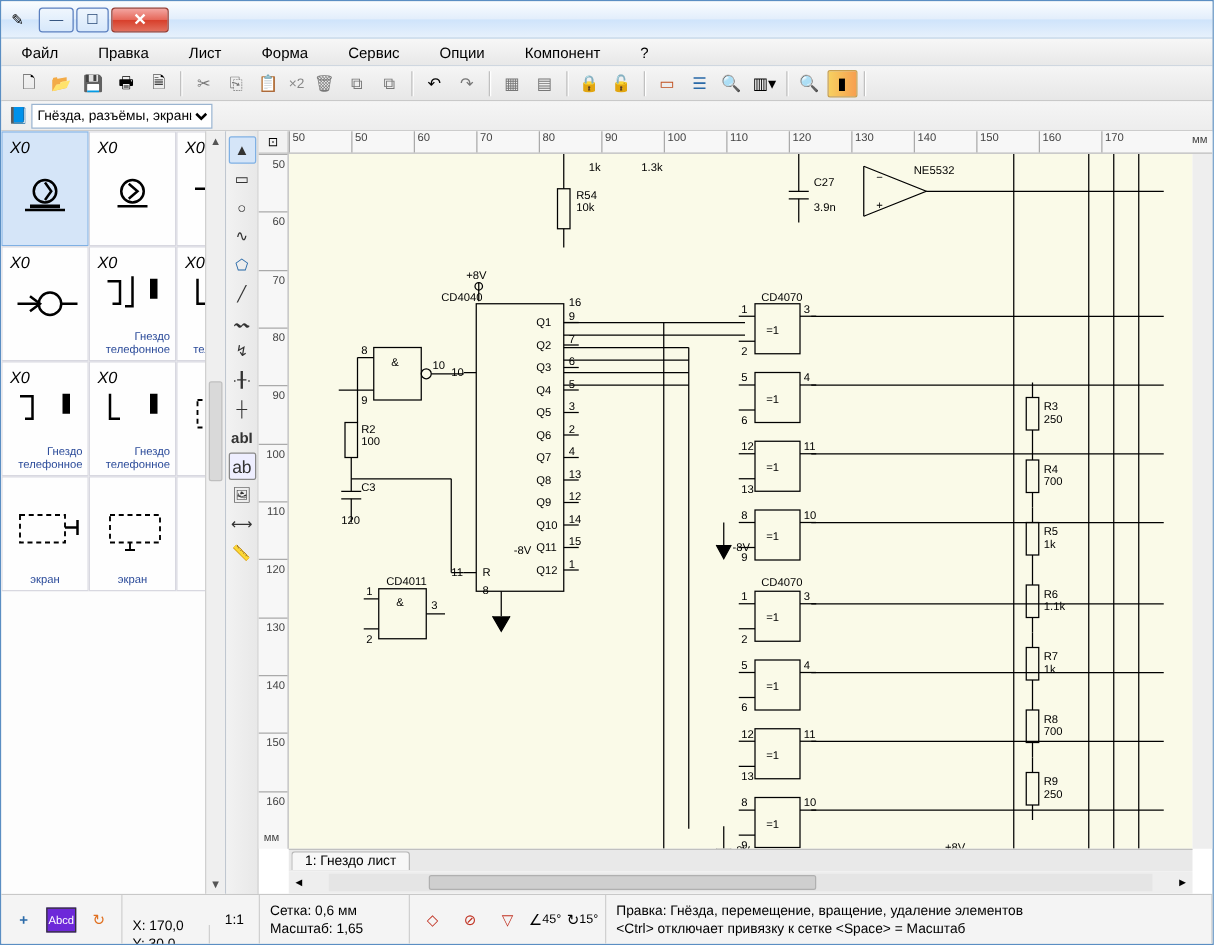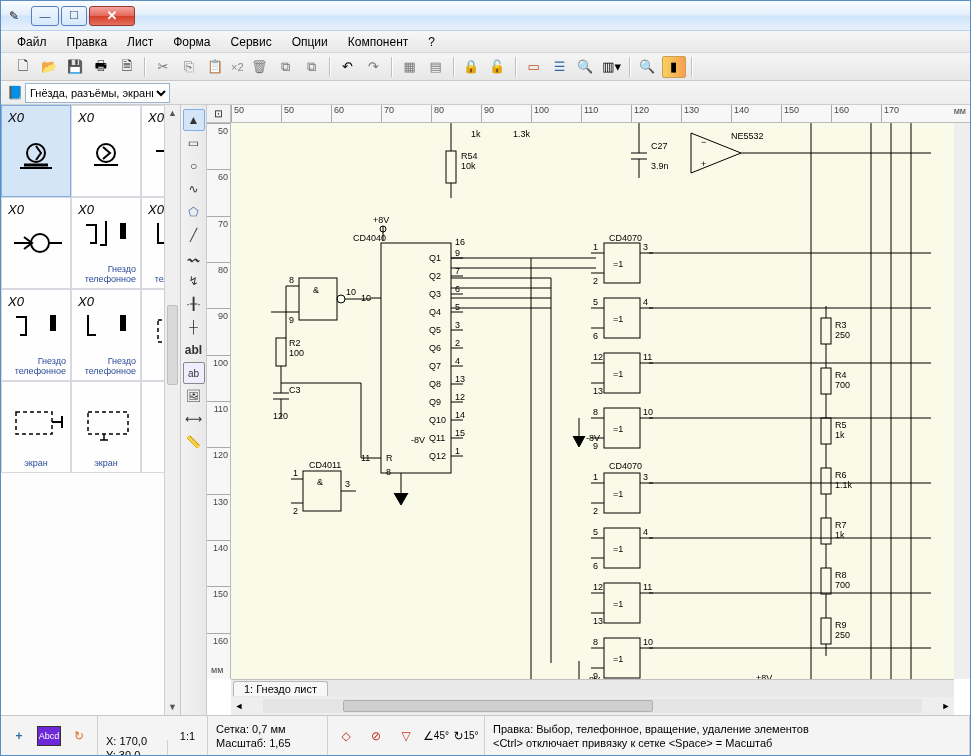--- a/index.html
+++ b/index.html
@@ -8,21 +8,21 @@
 
 .titlebar { height: 30px; background: linear-gradient(#fafdff,#e3eefb 48%,#cfe4fb 52%,#e7f1fc); display: flex; align-items: center; padding-left: 8px; border-bottom: 1px solid #b8d0e8; }
 .titlebar .pencil { width: 14px; height: 14px; margin-right: 6px; font-size: 12px; color: #000; }
 .titlebar .title { font-size: 12px; color: #000; flex: 1; }
 .win-btns { display: flex; height: 22px; margin-top: 2px; margin-right: 4px; }
 .win-btn { width: 28px; height: 20px; margin-left: 2px; border: 1px solid #5a7fbf; border-radius: 3px; background: linear-gradient(#eff6fd,#d7e8fb); display: flex; align-items: center; justify-content: center; font-size: 11px; color: #2a4a77; cursor: pointer; }
 .win-btn.max { width: 26px; }
 .win-btn.close { width: 46px; background: linear-gradient(#f3a5a1,#e6695b 48%,#d8402c 52%,#e2705e); color: #fff; border-color: #963a2e; font-weight: bold; font-size: 13px; }
 
 
-.menubar { height: 22px; background: linear-gradient(#f7f7f7,#e8e8e8); border-bottom: 1px solid #cfd7e0; display: flex; align-items: center; padding-left: 8px; gap: 4px; }
+.menubar { height: 22px; background: linear-gradient(#f7f7f7,#e8e8e8); border-bottom: 1px solid #cfd7e0; display: flex; align-items: center; padding-left: 8px; gap: 16px; }
 .menu-item { font-size: 12px; color: #000; padding: 2px 8px; cursor: pointer; }
 
 
 .toolbar { height: 28px; background: linear-gradient(#f5f5f5,#e7e7e7); border-bottom: 1px solid #c9c9c9; display: flex; align-items: center; padding-left: 10px; gap: 2px; }
 .tb-btn { width: 24px; height: 22px; display: flex; align-items: center; justify-content: center; cursor: pointer; border: 1px solid transparent; border-radius: 2px; font-size: 13px; }
 .tb-sep { width: 2px; height: 20px; border-left: 1px solid #c0c0c0; border-right: 1px solid #fff; margin: 0 3px; }
 .tb-text { font-size: 11px; color: #888; padding: 0 2px; }
 
 
 .category-bar { height: 24px; background: linear-gradient(#f5f5f5,#ededed); border-bottom: 1px solid #ccc; display: flex; align-items: center; padding-left: 4px; }
@@ -282,21 +282,21 @@
     <div class="tool-btn">∿</div>
     <div class="tool-btn" style="color:#2a6aa8;">⬠</div>
     <div class="tool-btn">╱</div>
     <div class="tool-btn">〰</div>
     <div class="tool-btn">↯</div>
     <div class="tool-btn">·╂·</div>
     <div class="tool-btn">┼</div>
     <div class="tool-btn">
         <b>abI</b>
       </div>
-    <div class="tool-btn" style="border:1px solid #888;background:#eef;font-size:10px;">ab</div>
+    <div class="tool-btn" style="border:1px solid #888;background:#eef;font-size:14px;">ab</div>
     <div class="tool-btn">🖼</div>
     <div class="tool-btn">⟷</div>
     <div class="tool-btn">📏</div>
   </div>
 
   <div class="canvas-wrap">
     <div class="ruler-corner">⊡</div>
     <div class="ruler-h" id="ruler-h">
       <span class="unit">мм</span>
     <div class="tick">50</div>
@@ -617,27 +617,27 @@
     <span class="ic" style="color:#e07020;">↻</span>
   </div>
   <div class="status-col" style="width:70px;margin-top:24px;">
     <div><span>X:</span> <span>170,0</span></div>
     <div><span>Y:</span> <span>30,0</span></div>
   </div>
   <div class="status-col" style="width:40px;text-align:center;">
     <div>1:1</div>
   </div>
   <div class="status-col" style="width:120px;">
-    <div><span>Сетка:</span> <span>0,7 мм</span></div>
+    <div><span>Сетка:</span> <span>0,6 мм</span></div>
     <div><span>Масштаб:</span> <span>1,65</span></div>
   </div>
   <div class="status-icons" style="border-right:1px solid #d0d0d0;">
     <span class="ic" style="color:#c03020;">◇</span>
     <span class="ic" style="color:#c03020;">⊘</span>
     <span class="ic" style="color:#c03020;">▽</span>
     <span class="ic">∠<span style="font-size:10px;">45°</span></span>
     <span class="ic">↻<span style="font-size:10px;">15°</span></span>
   </div>
   <div class="status-col" style="flex:1;">
-    <div>Правка: Выбор, телефонное, вращение, удаление элементов</div>
+    <div>Правка: Гнёзда, перемещение, вращение, удаление элементов</div>
     <div>&lt;Ctrl&gt; отключает привязку к сетке &lt;Space&gt; = Масштаб</div>
   </div>
 </div>
 
 </body></html>

